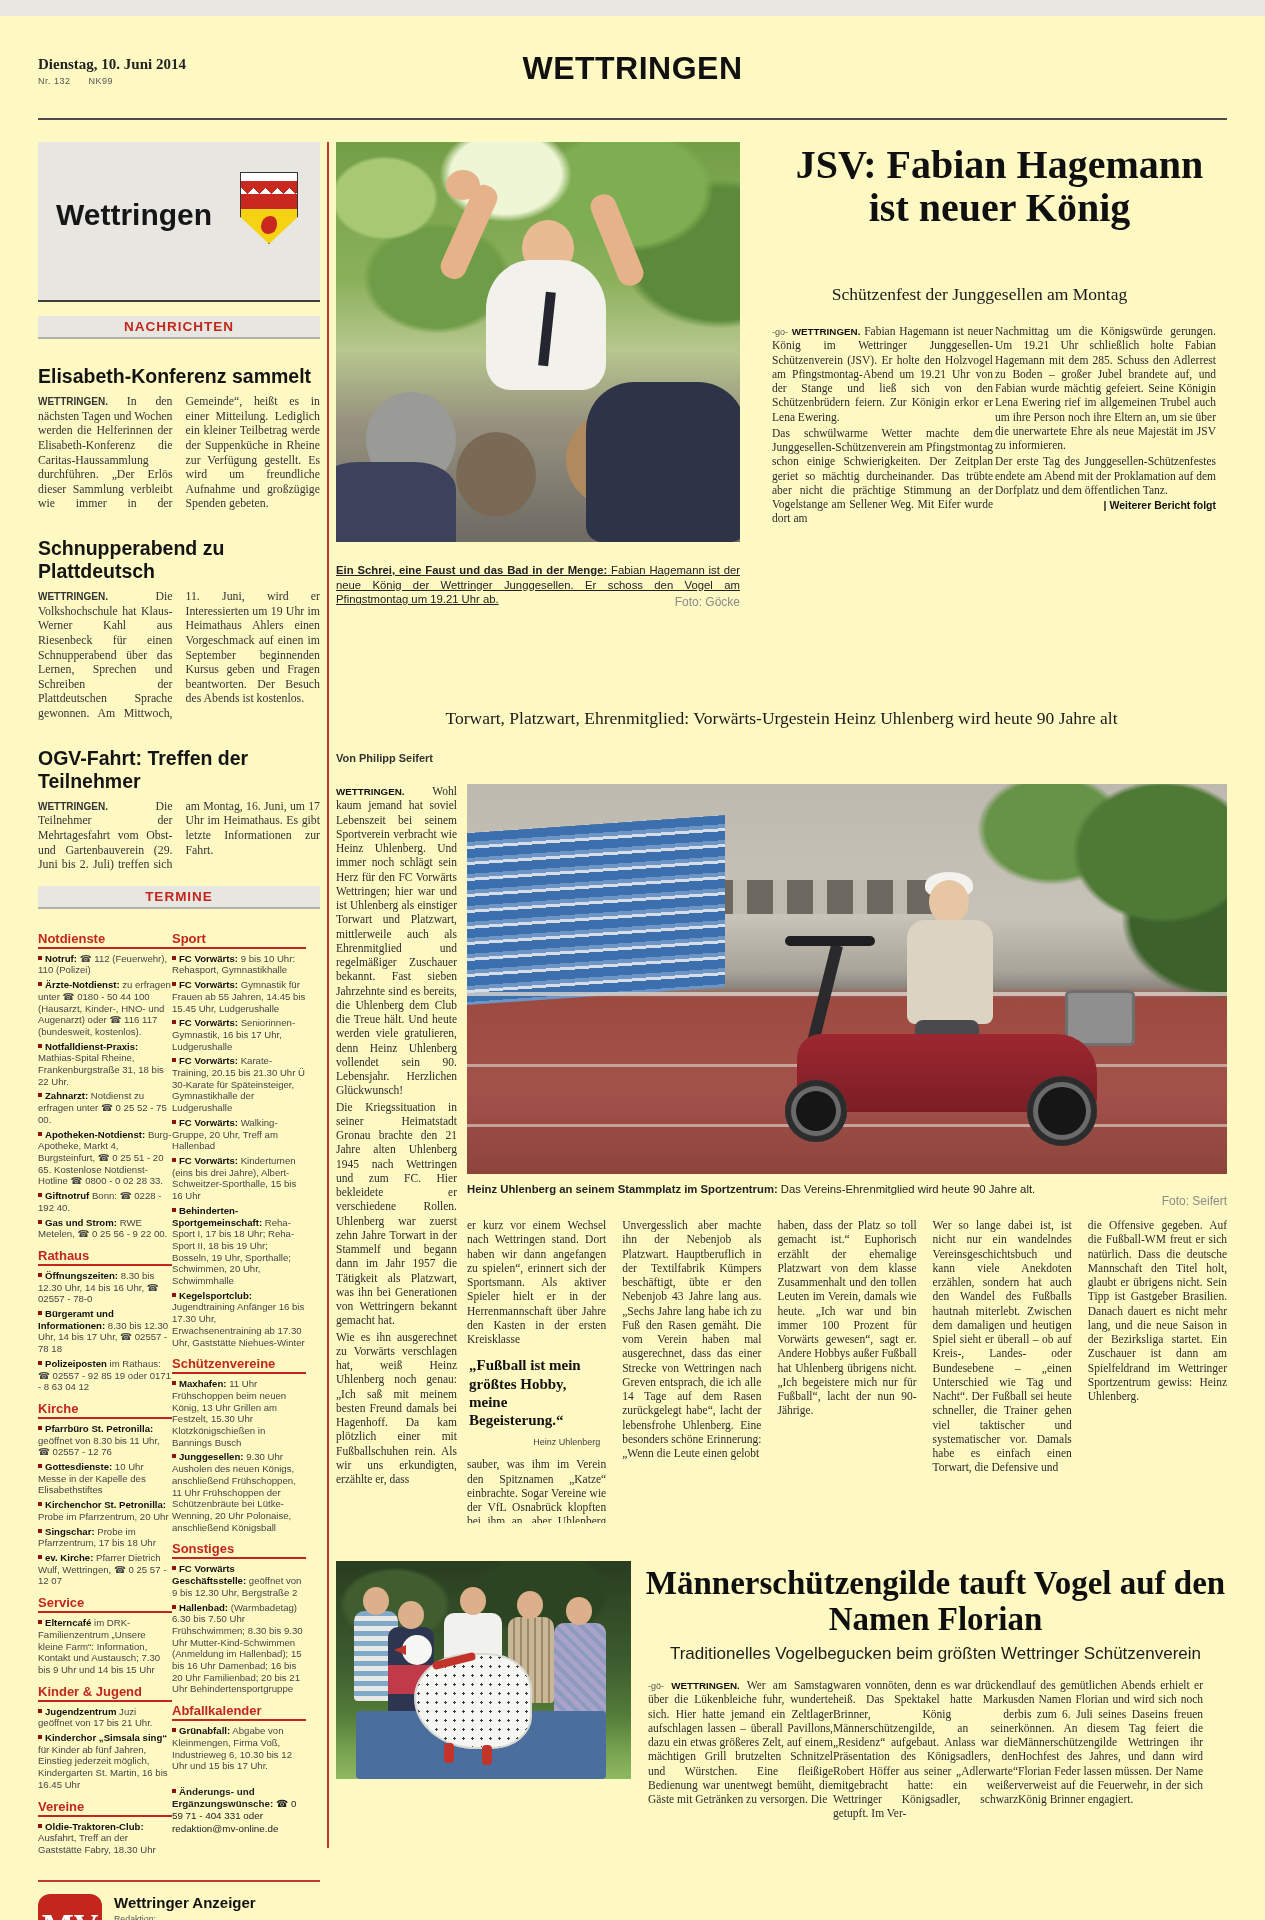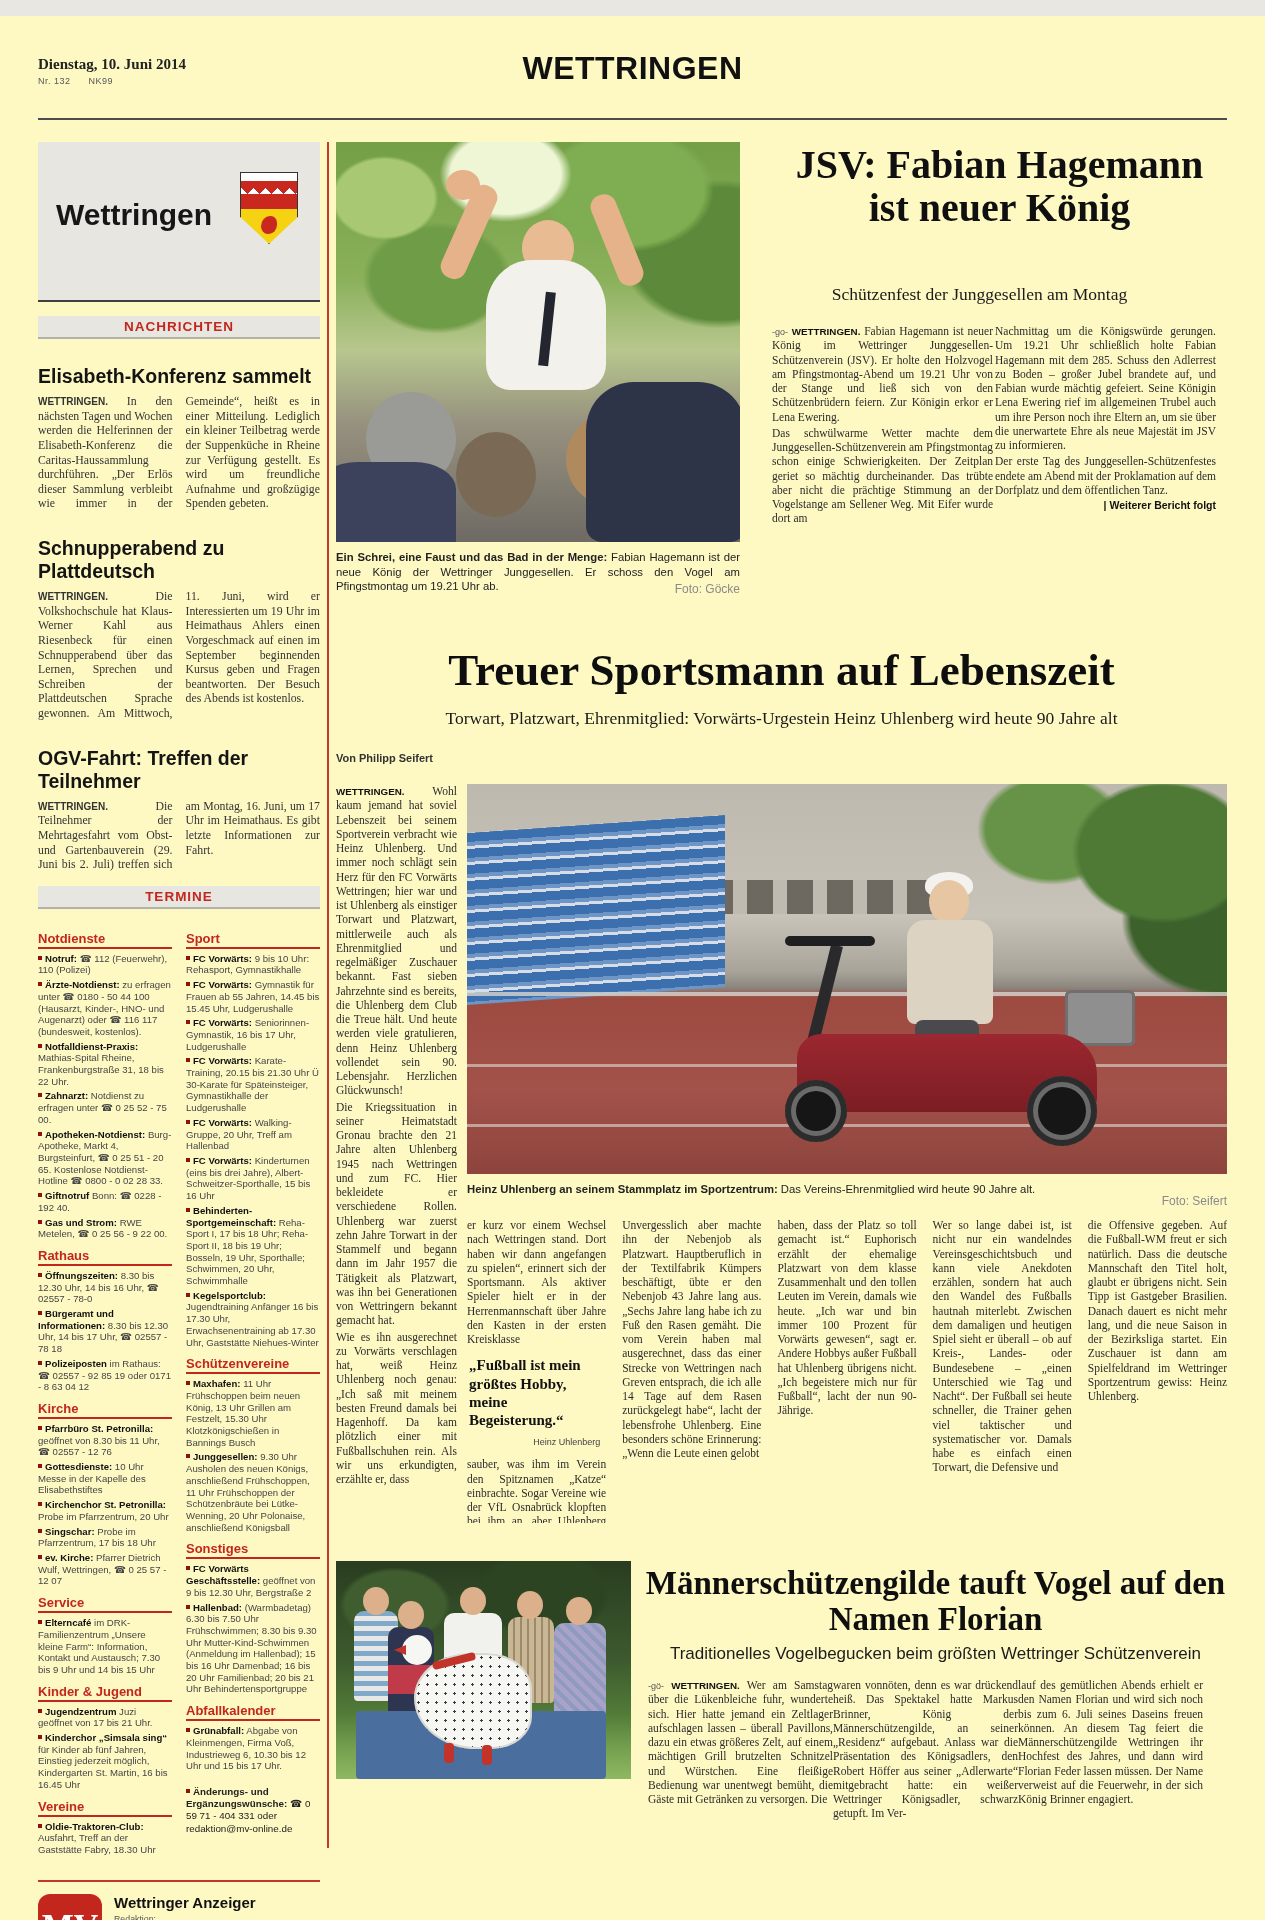--- a/index.html
+++ b/index.html
@@ -23,21 +23,21 @@
   .crest-zig::after{content:"";position:absolute;left:0;top:40%;width:100%;height:60%;
          background:conic-gradient(from -45deg at 50% 100%, #c8281e 0 90deg, transparent 0) 0 0/12px 100% repeat-x;}
   .crest-band{position:absolute;left:0;top:30%;width:100%;height:22%;background:#c8281e;}
   .crest-charge{position:absolute;left:50%;top:62%;width:16px;height:18px;margin-left:-8px;background:#c8281e;
          border-radius:60% 40% 55% 45%;}
   .bar{margin-top:14px;background:#e8e6e1;border-bottom:2px solid #b3b1ac;
        font:bold 13.5px/21px "Liberation Sans",sans-serif;letter-spacing:1px;color:#c2261d;text-align:center;}
   .snews-title{margin:26px 0 6px;font:bold 19.5px "Liberation Sans",sans-serif;color:#141414;}
   .snews-body{columns:2;column-gap:13px;font:11.8px/1.24 "Liberation Serif",serif;text-align:justify;color:#333;}
   .snews-body b{font-family:"Liberation Sans",sans-serif;font-size:10px;}
-  .tm-wrap{display:flex;gap:14px;margin-top:22px;}
+  .tm-wrap{display:flex;margin-top:22px;}
   .tm-col{width:134px;}
   .tm-sec{margin-bottom:8px;}
   .tm-sec-title{font:bold 13px "Liberation Sans",sans-serif;color:#c2261d;border-bottom:2px solid #c2261d;
                 padding-bottom:1px;margin-bottom:4px;}
   .tm-item{font:9.6px/1.22 "Liberation Sans",sans-serif;color:#454545;margin-bottom:3px;}
   .tm-item b{color:#111;}
   .sq{display:inline-block;width:4px;height:4px;background:#8e1310;margin-right:3px;vertical-align:2px;}
   .tm-note{margin-top:14px;font:bold 9.8px/1.25 "Liberation Sans",sans-serif;color:#222;}
   .imprint{margin-top:16px;border-top:2px solid #c0392c;padding-top:12px;display:flex;gap:12px;}
   .mv-logo{width:64px;height:64px;background:#c2261d;border-radius:12px;flex:0 0 auto;
@@ -57,21 +57,21 @@
   .credit{position:absolute;right:0;bottom:0;font-size:12px;color:#8a8a8a;}
   .photo{position:absolute;overflow:hidden;background:#888;}
   
   .jsv-title{position:absolute;left:436px;top:2px;width:455px;text-align:center;
              font:bold 40px/1.07 "Liberation Serif",serif;color:#101010;}
   .jsv-sub{position:absolute;left:416px;top:142px;width:455px;text-align:center;
            font:17.5px "Liberation Serif",serif;color:#1a1a1a;}
   .jsv-cols{position:absolute;left:436px;top:182px;width:455px;height:318px;display:flex;gap:2px;overflow:hidden;}
   .jsv-col{width:221px;}
   .more{font:bold 10.5px "Liberation Sans",sans-serif;text-align:right;color:#111;}
-  .jsv-caption{position:absolute;left:0;top:408px;width:404px;height:48px;}
+  .jsv-caption{position:absolute;left:0;top:421px;width:404px;height:48px;text-decoration:underline;}
   
   .sp-title{position:absolute;left:0;top:506px;width:891px;text-align:center;
             font:bold 45px/1 "Liberation Serif",serif;color:#0e0e0e;}
   .sp-sub{position:absolute;left:0;top:566px;width:891px;text-align:center;
           font:17.5px "Liberation Serif",serif;color:#1a1a1a;}
   .sp-byline{position:absolute;left:0;top:610px;font:bold 11px "Liberation Sans",sans-serif;color:#333;}
   .sp-cola{position:absolute;left:0;top:642px;width:121px;height:740px;overflow:hidden;}
   .sp-cols{position:absolute;left:131px;top:1076px;width:760px;height:305px;display:flex;gap:16px;overflow:hidden;}
   .sp-col{width:144px;}
   .pq{margin:10px 2px 8px;font:bold 15px/1.22 "Liberation Serif",serif;color:#111;text-align:left;}
@@ -311,21 +311,20 @@
         <p><span class="sig">-go-</span> <span class="dl">WETTRINGEN.</span> <span>Fabian Hagemann ist neuer König im Wettringer Junggesellen-Schützenverein (JSV). Er holte den Holzvogel am Pfingstmontag-Abend um 19.21 Uhr von der Stange und ließ sich von den Schützenbrüdern feiern. Zur Königin erkor er Lena Ewering.</span></p>
         <p>Das schwülwarme Wetter machte dem Junggesellen-Schützenverein am Pfingstmontag schon einige Schwierigkeiten. Der Zeitplan geriet so mächtig durcheinander. Das trübte aber nicht die prächtige Stimmung an der Vogelstange am Sellener Weg. Mit Eifer wurde dort am</p>
       </div>
       <div class="jsv-col art">
         <p>Nachmittag um die Königswürde gerungen. Um 19.21 Uhr schließlich holte Fabian Hagemann mit dem 285. Schuss den Adlerrest zu Boden – großer Jubel brandete auf, und Fabian wurde mächtig gefeiert. Seine Königin Lena Ewering rief im allgemeinen Trubel auch um ihre Person noch ihre Eltern an, um sie über die unerwartete Ehre als neue Majestät im JSV zu informieren.</p>
         <p>Der erste Tag des Junggesellen-Schützenfestes endete am Abend mit der Proklamation auf dem Dorfplatz und dem öffentlichen Tanz.</p>
         <div class="more">| Weiterer Bericht folgt</div>
       </div>
     </div>
 
-    <div class="sp-title">Treuer Sportsmann auf Lebenszeit</div>
     <div class="sp-sub">Torwart, Platzwart, Ehrenmitglied: Vorwärts-Urgestein Heinz Uhlenberg wird heute 90 Jahre alt</div>
     <div class="sp-byline">Von Philipp Seifert</div>
 
     <div class="sp-cola art">
       <p><span class="dl">WETTRINGEN.</span> <span>Wohl kaum jemand hat soviel Lebenszeit bei seinem Sportverein verbracht wie Heinz Uhlenberg. Und immer noch schlägt sein Herz für den FC Vorwärts Wettringen; hier war und ist Uhlenberg als einstiger Torwart und Platzwart, mittlerweile auch als Ehrenmitglied und regelmäßiger Zuschauer bekannt. Fast sieben Jahrzehnte sind es bereits, die Uhlenberg dem Club die Treue hält. Und heute werden viele gratulieren, denn Heinz Uhlenberg vollendet sein 90. Lebensjahr. Herzlichen Glückwunsch!</span></p>
       <p>Die Kriegssituation in seiner Heimatstadt Gronau brachte den 21 Jahre alten Uhlenberg 1945 nach Wettringen und zum FC. Hier bekleidete er verschiedene Rollen. Uhlenberg war zuerst zehn Jahre Torwart in der Stammelf und begann dann im Jahr 1957 die Tätigkeit als Platzwart, was ihn bei Generationen von Wettringern bekannt gemacht hat.</p>
       <p>Wie es ihn ausgerechnet zu Vorwärts verschlagen hat, weiß Heinz Uhlenberg noch genau: „Ich saß mit meinem besten Freund damals bei Hagenhoff. Da kam plötzlich einer mit Fußballschuhen rein. Als wir uns erkundigten, erzählte er, dass</p>
     </div>
 
     <div class="photo sport-photo">

